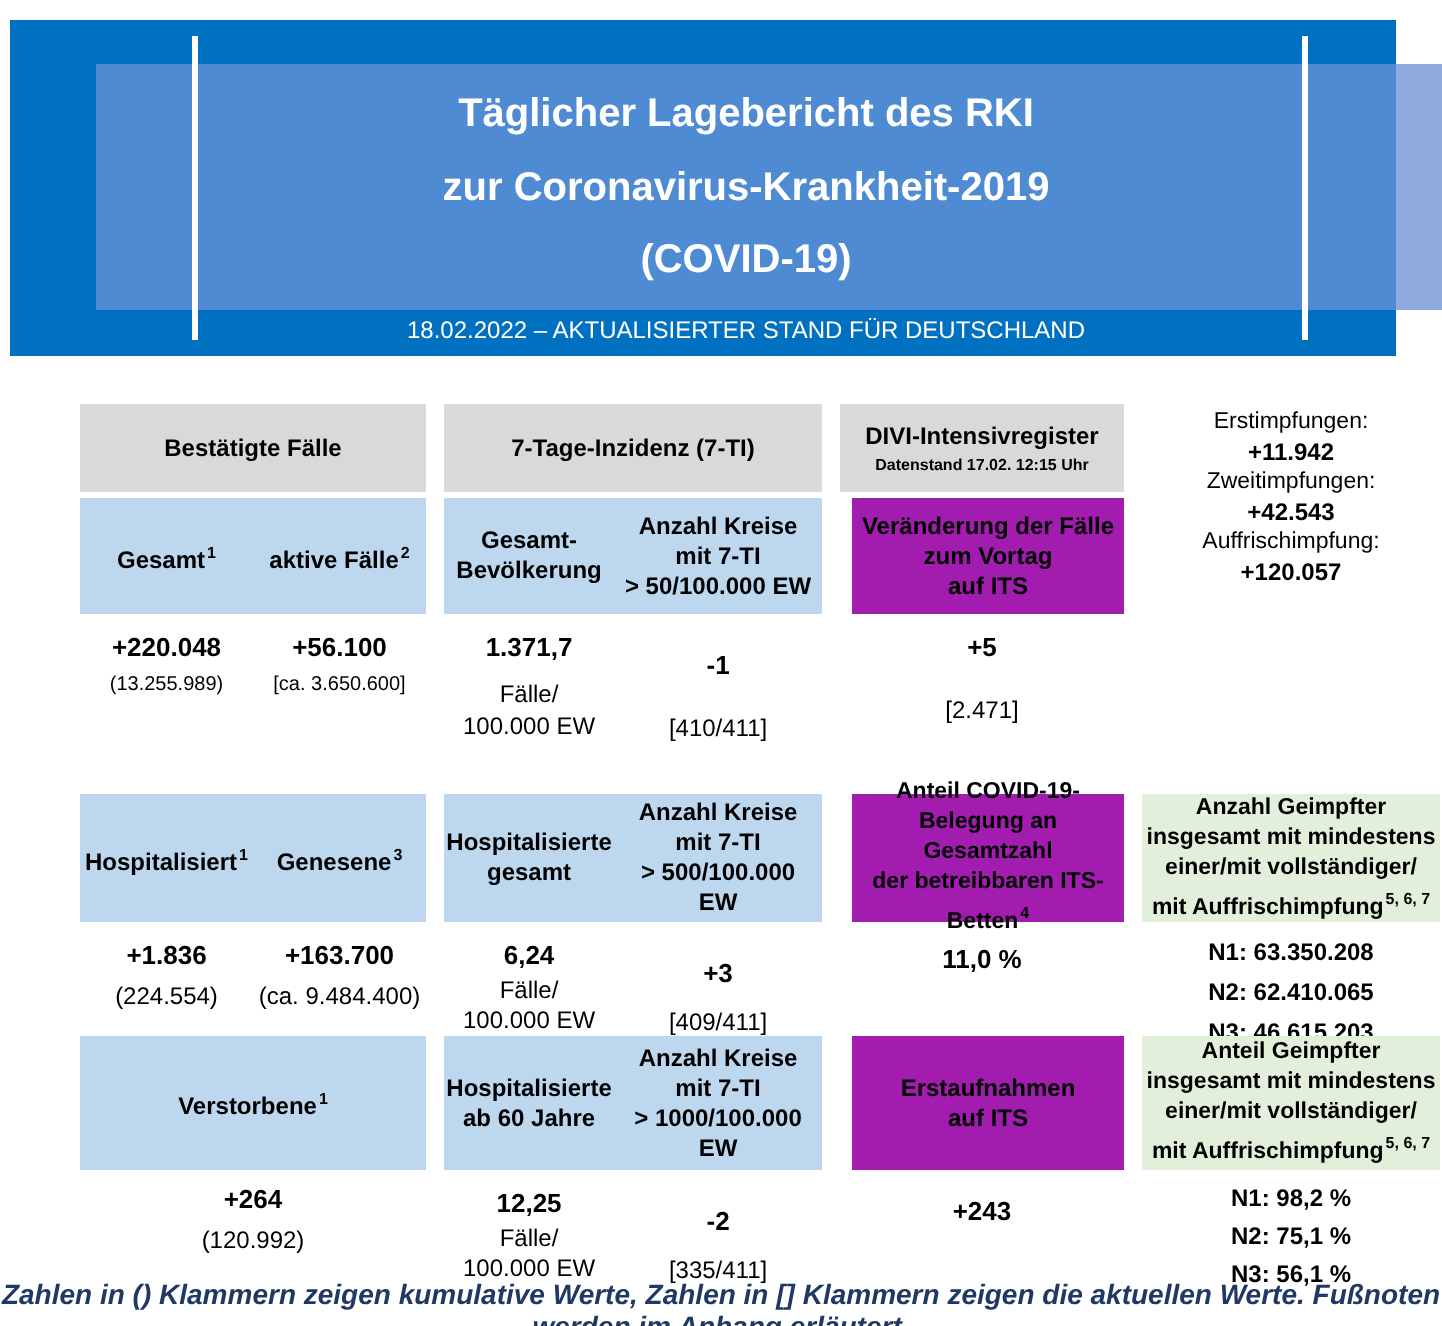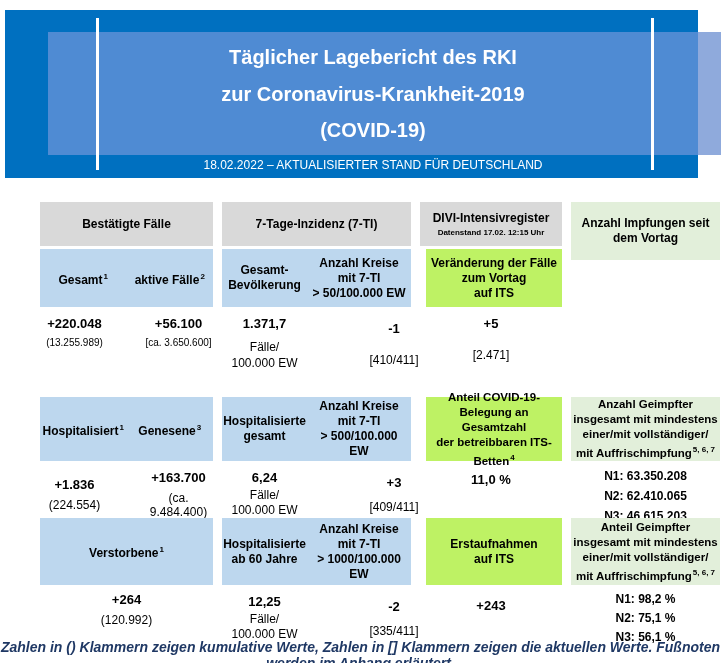--- a/index.html
+++ b/index.html
@@ -16,41 +16,41 @@
   .vl-right{left:646px;}
   .banner-sub{position:absolute;left:43px;top:148px;width:650px;text-align:center;color:#fff;font-size:12px;}
   .banner-ext{position:absolute;left:698px;top:32px;width:23px;height:123px;background:#8FAADC;}
 
   
   .grid{position:absolute;left:40px;top:202px;display:grid;
         grid-template-columns:173px 189px 142px 149px;column-gap:9px;
         grid-template-rows:195px 121px 122px;}
   .gray{background:#D9D9D9;}
   .lblue{background:#BDD7EE;}
-  .mblue{background:#bef264;margin-left:6px;}
+  .mblue{background:#a21caf;margin-left:6px;}
   .green{background:#E2EFDA;}
 
   .hdr1{height:44px;margin-bottom:3px;display:flex;flex-direction:column;justify-content:center;align-items:center;text-align:center;}
   .sub1{height:58px;display:flex;justify-content:center;align-items:center;text-align:center;}
   .hdr2{height:64px;display:flex;justify-content:center;align-items:center;text-align:center;}
   .hdr3{height:67px;display:flex;justify-content:center;align-items:center;text-align:center;}
 
   .two{display:flex;align-items:center;}
   .two .sc{flex:1 1 50%;display:flex;flex-direction:column;justify-content:center;align-items:center;text-align:center;}
   .c2l{flex:0 0 45% !important;}
   .c2r{flex:0 0 55% !important;}
 
   .b{font-weight:bold;font-size:12px;line-height:15px;}
   .bt{font-weight:bold;font-size:11.5px;line-height:15px;}
   .small{font-weight:bold;font-size:8px;margin-top:2px;line-height:9px;}
   .pre{white-space:pre-line;}
   sup{font-size:8px;font-weight:bold;margin-left:1px;}
 
   .vals{padding-top:8px;text-align:center;}
-  .vals.two{display:flex;align-items:center;padding-top:8px;gap:35px;}
+  .vals.two{display:flex;align-items:flex-end;padding-top:8px;}
   .vals.two .vc{flex:1 1 50%;text-align:center;}
   .vnew{font-weight:bold;font-size:13px;line-height:17px;}
   .vcum{font-size:10px;margin-top:5px;}
   .vcum2{font-size:12px;margin-top:5px;}
   .vunit{font-size:12px;margin-top:7px;white-space:pre-line;line-height:16px;}
   .vunit2{font-size:12px;margin-top:2px;white-space:pre-line;line-height:15px;}
   .vcur{font-size:12px;margin-top:16px;}
   .vcur2{font-size:12px;margin-top:9px;}
   .vals-list{padding-top:2px;text-align:center;}
   .vl-label{font-size:11.5px;line-height:15px;}
@@ -146,23 +146,27 @@
 zum Vortag
 auf ITS</span>
       </div>
       <div class="vals">
         <div class="vnew">+5</div>
         <div class="vcur">[2.471]</div>
       </div>
     </div>
 
     <div>
-      <div class="sub1 green">
-        <span class="b pre">Anzahl Impfungen seit
-dem Vortag</span>
+      <div class="vals-list">
+        <div class="vl-label">Erstimpfungen:</div>
+        <div class="vl-value">+11.942</div>
+        <div class="vl-label">Zweitimpfungen:</div>
+        <div class="vl-value">+42.543</div>
+        <div class="vl-label">Auffrischimpfung:</div>
+        <div class="vl-value">+120.057</div>
       </div>
     </div>
 
     <div>
       <div class="hdr2 lblue two">
         <div class="sc">
           <span class="b"><span>Hospitalisiert</span><sup>1</sup></span>
         </div>
         <div class="sc">
           <span class="b"><span>Genesene</span><sup>3</sup></span>

